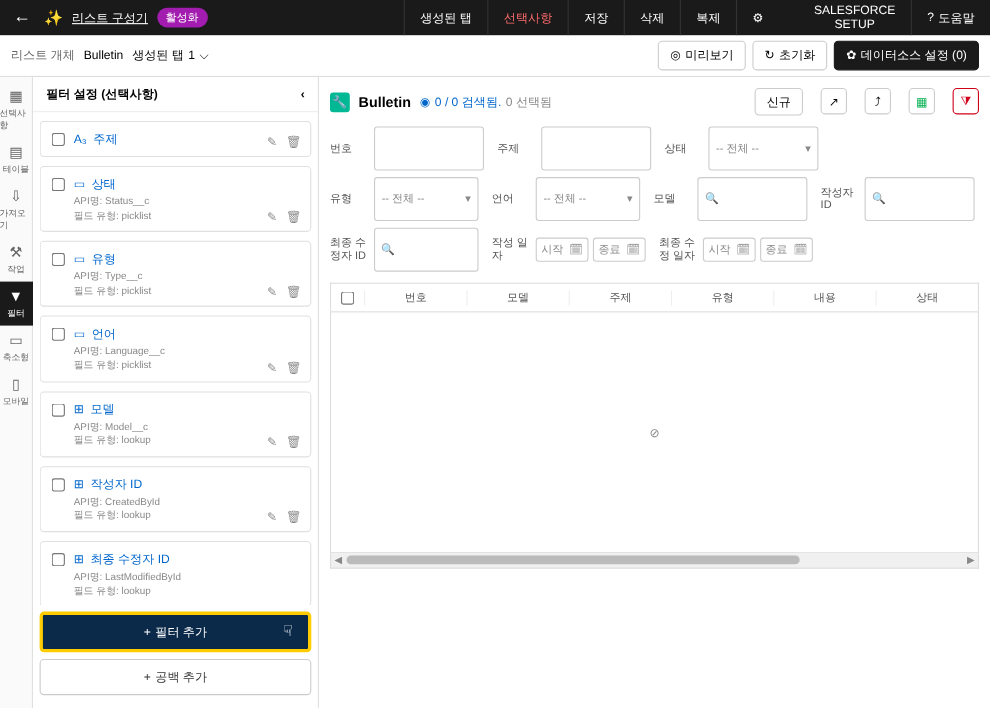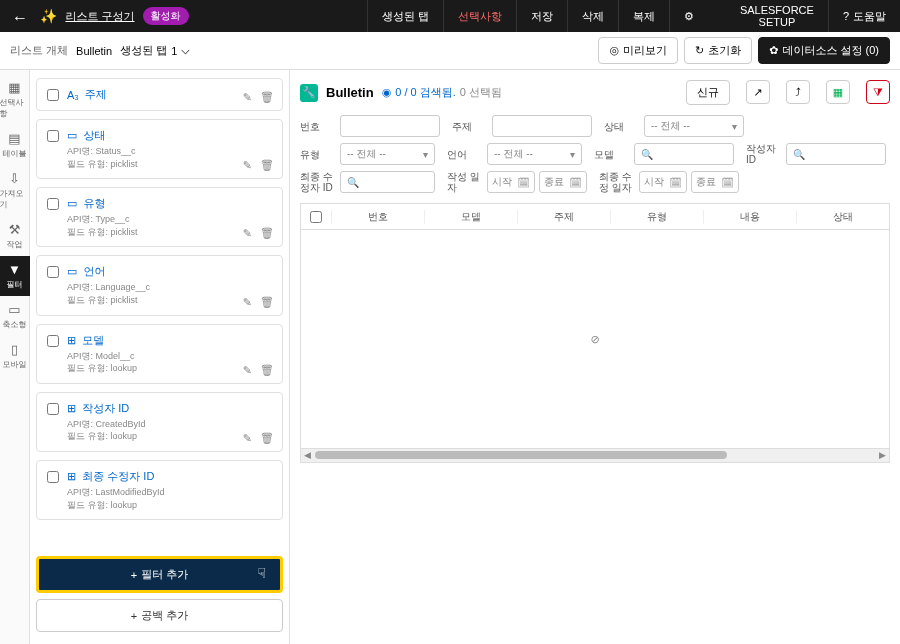--- a/index.html
+++ b/index.html
@@ -57,21 +57,21 @@
 .content-stats .gray { color: #888; }
 .header-btns { display: flex; gap: 16px; }
 .sq-btn { border: 1px solid #ccc; background: #fff; width: 24px; height: 24px; border-radius: 4px; display: flex; align-items: center; justify-content: center; font-size: 11px; cursor: pointer; }
 .sq-btn.green { color: #00b050; }
 .sq-btn.red { color: #d0021b; border-color: #d0021b; }
 .new-btn { border: 1px solid #ccc; padding: 4px 10px; border-radius: 4px; font-size: 11px; background: #fff; }
 
 .search-form { display: flex; flex-wrap: wrap; gap: 6px 12px; margin-bottom: 10px; font-size: 10px; }
 .form-field { display: flex; align-items: center; gap: 6px; }
 .form-label { color: #555; width: 34px; font-size: 10px; line-height: 1.1; }
-.form-input { border: 1px solid #ccc; border-radius: 3px; height: 22px; padding: 0 6px; font-size: 10px; }
+.form-input { border: 1px solid #ccc; border-radius: 3px; height: 40px; padding: 0 6px; font-size: 10px; }
 .form-input.w100 { width: 100px; }
 .form-input.w95 { width: 95px; }
 .form-select { display: flex; align-items: center; justify-content: space-between; padding: 0 6px; color: #888; }
 .date-group { display: flex; gap: 4px; }
 .date-input { border: 1px solid #ccc; border-radius: 3px; height: 22px; width: 48px; padding: 0 4px; font-size: 10px; display: flex; align-items: center; justify-content: space-between; color: #888; }
 
 .grid-header { border: 1px solid #ddd; border-bottom: none; background: #fff; display: flex; height: 26px; align-items: center; font-size: 10px; color: #555; }
 .gh-cb { width: 30px; display: flex; justify-content: center; }
 .gh-col { flex: 1; text-align: center; border-left: 1px solid #eee; padding: 0 4px; }
 
@@ -165,20 +165,24 @@
         <span class="rail-icon">▭</span>
         <span>축소형</span>
       </div>
     <div class="rail-item">
         <span class="rail-icon">▯</span>
         <span>모바일</span>
       </div>
   </div>
 
   <div class="filter-panel">
+    <div class="filter-header">
+      <span>필터 설정 (선택사항)</span>
+      <span>‹</span>
+    </div>
     <div class="filter-list" id="filter-list">
         <div class="filter-card">
           <input type="checkbox" class="filter-cb" style="">
           <div class="filter-body">
             <div class="filter-title">
               <span class="filter-title-icon">A₃</span>
               <span>주제</span>
             </div>
           </div>
           <div class="filter-actions">

